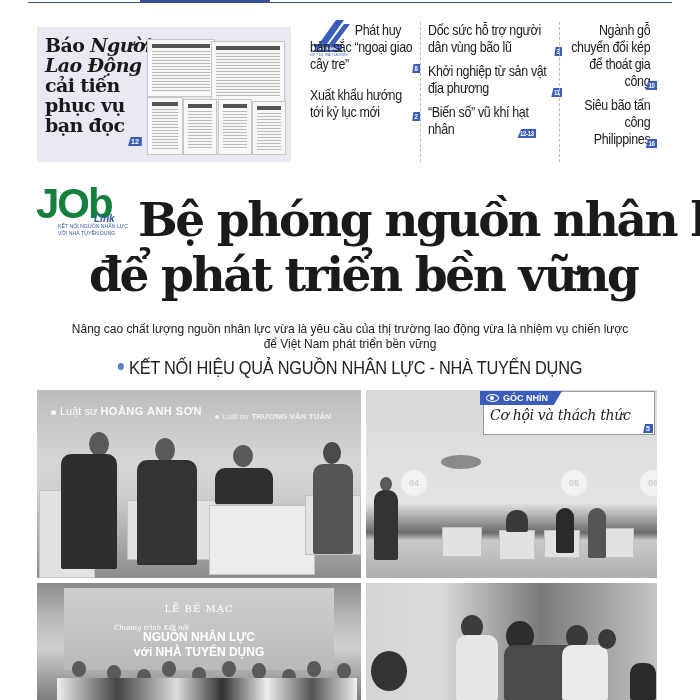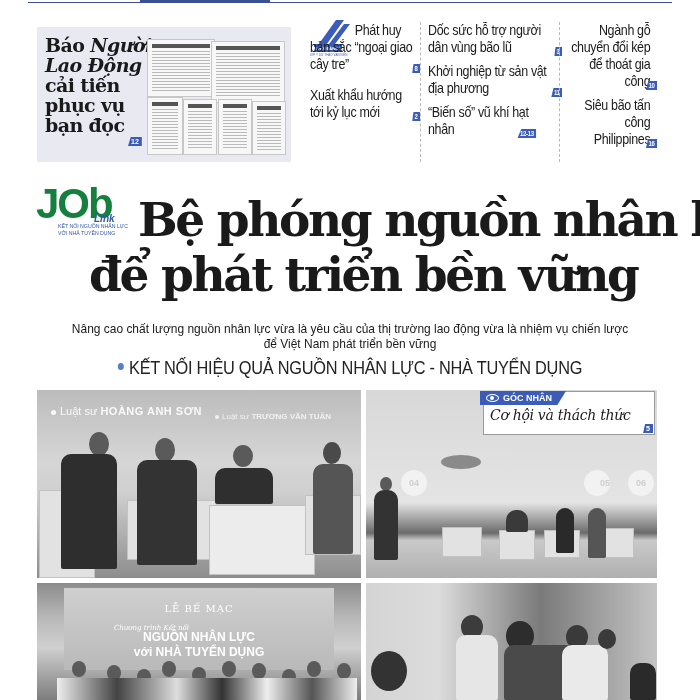--- a/index.html
+++ b/index.html
@@ -180,38 +180,38 @@
   <div class="head" style="left:118px;top:48px;width:20px;height:24px;"></div>
   <div class="person" style="left:100px;top:70px;width:60px;height:105px;background:#333;"></div>
   <div class="head" style="left:196px;top:55px;width:20px;height:22px;"></div>
   <div class="person" style="left:178px;top:78px;width:58px;height:36px;background:#2f2f2f;"></div>
   <div class="head" style="left:286px;top:52px;width:18px;height:22px;background:#4a4a4a;"></div>
   <div class="person" style="left:276px;top:74px;width:40px;height:90px;background:#555;"></div>
 </div>
 
 <div class="photo photo-2">
   <div style="position:absolute;left:35px;top:80px;width:26px;height:26px;border-radius:50%;background:#f2f2f2;color:#cfcfcf;font-size:9px;font-weight:bold;text-align:center;line-height:26px;">04</div>
-  <div style="position:absolute;left:218px;top:80px;width:26px;height:26px;border-radius:50%;background:#f2f2f2;color:#cfcfcf;font-size:9px;font-weight:bold;text-align:right;line-height:26px;">05</div>
-  <div style="position:absolute;left:262px;top:80px;width:26px;height:26px;border-radius:50%;background:#f2f2f2;color:#cfcfcf;font-size:9px;font-weight:bold;text-align:center;line-height:26px;">06</div>
+  <div style="position:absolute;left:195px;top:80px;width:26px;height:26px;border-radius:50%;background:#f2f2f2;color:#cfcfcf;font-size:9px;font-weight:bold;text-align:center;line-height:26px;">05</div>
+  <div style="position:absolute;left:274px;top:80px;width:26px;height:26px;border-radius:50%;background:#f2f2f2;color:#cfcfcf;font-size:9px;font-weight:bold;text-align:center;line-height:26px;">06</div>
   <div style="position:absolute;left:75px;top:65px;width:40px;height:14px;border-radius:50%;background:#8a8a8a;"></div>
   <div class="head" style="left:14px;top:87px;width:12px;height:14px;"></div>
   <div class="person" style="left:8px;top:100px;width:24px;height:70px;background:#333;"></div>
   <div class="seat" style="left:76px;top:137px;width:40px;height:30px;"></div>
   <div class="seat" style="left:133px;top:140px;width:36px;height:30px;"></div>
   <div class="person" style="left:140px;top:120px;width:22px;height:22px;background:#3a3a3a;"></div>
   <div class="seat" style="left:178px;top:140px;width:36px;height:28px;"></div>
   <div class="person" style="left:190px;top:118px;width:18px;height:45px;background:#2a2a2a;"></div>
   <div class="seat" style="left:232px;top:138px;width:36px;height:30px;"></div>
   <div class="person" style="left:222px;top:118px;width:18px;height:50px;background:#555;"></div>
 </div>
 
 <div class="goc">
   <div class="tab">
     <span class="eye"></span>
-    <span>GÓC NHÂN</span>
+    <span>GÓC NHÌN</span>
   </div>
   <div class="title">Cơ hội và thách thức</div>
   <span class="page-tag">5</span>
 </div>
 
 <div class="photo photo-3">
   <div class="banner">
     <div class="t1">LỄ BẾ MẠC</div>
     <div class="t0">Chương trình  Kết nối</div>
     <div class="t2">NGUỒN NHÂN LỰC</div>

